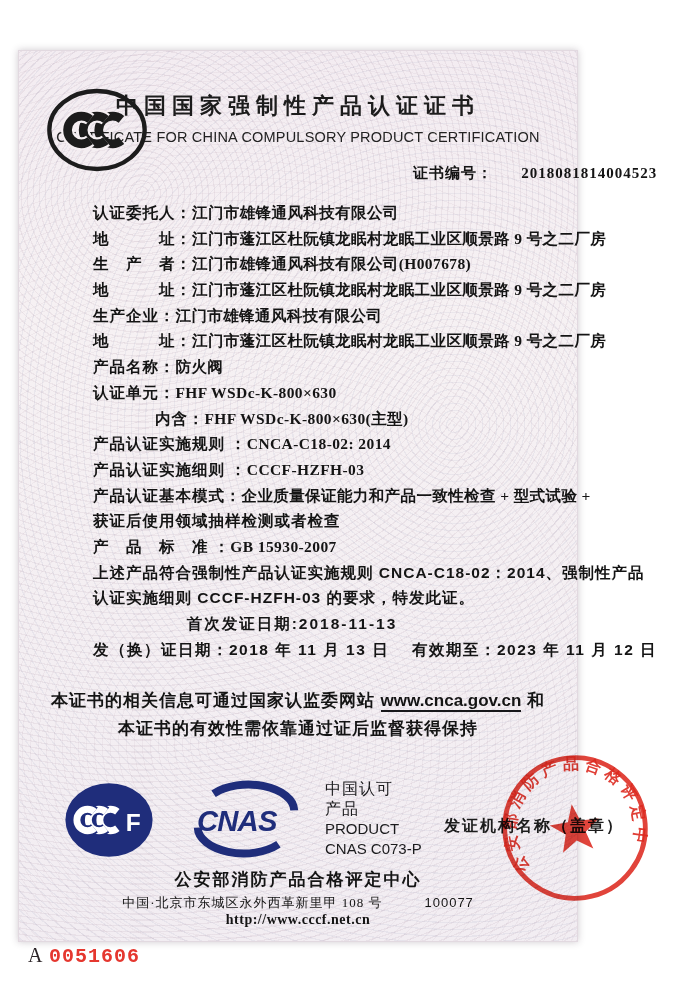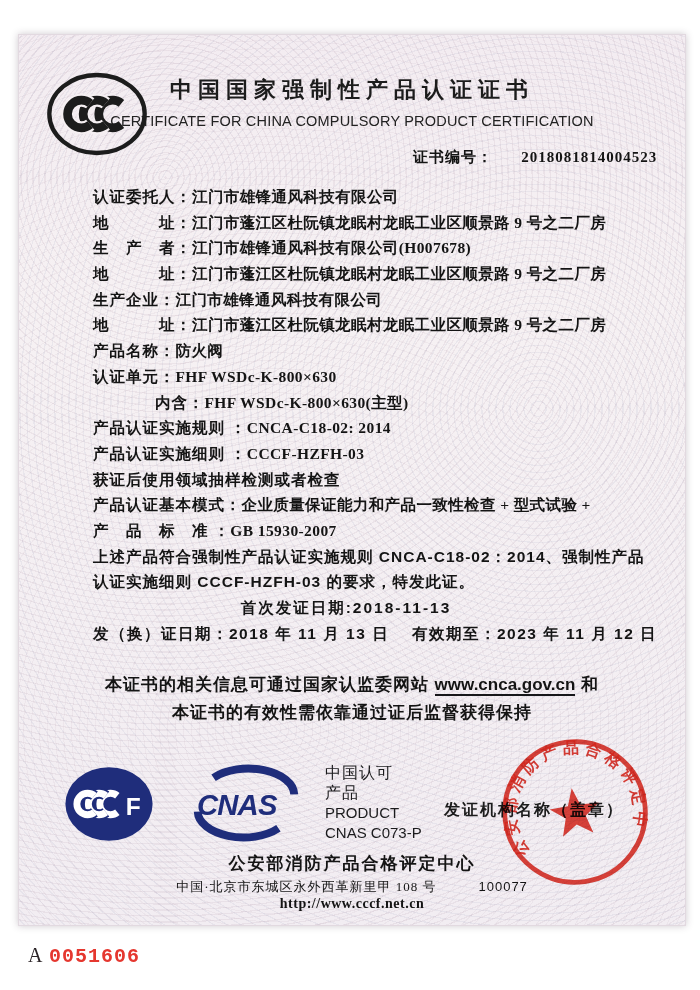--- a/index.html
+++ b/index.html
@@ -2,21 +2,21 @@
 <html><head>
 <meta charset="utf-8">
 <style>
   html,body{margin:0;padding:0;}
   body{
     width:700px;height:990px;position:relative;background:#ffffff;overflow:hidden;
     font-family:"Liberation Sans","DejaVu Sans",sans-serif;color:#141414;
   }
   
   .paper{
-    position:absolute;left:18px;top:34px;width:668px;height:892px;
+    position:absolute;left:18px;top:50px;width:560px;height:892px;
     background-color:#f5eff2;
     background-image:
       repeating-radial-gradient(circle at 22% 16%, rgba(168,140,160,.13) 0 1.2px, transparent 1.2px 6px),
       repeating-radial-gradient(circle at 78% 42%, rgba(138,146,178,.11) 0 1.2px, transparent 1.2px 7px),
       repeating-radial-gradient(circle at 38% 78%, rgba(168,140,160,.09) 0 1px, transparent 1px 8px),
       linear-gradient(180deg, #f3ecf1 0%, #f6f1f3 30%, #f2edf2 100%);
     box-shadow:0 0 7px rgba(60,40,60,.25);
     border:1px solid #e2d9e0;
     box-sizing:border-box;
   }
@@ -102,22 +102,22 @@
       <div class="frow"><span class="lbl">地　　　址：</span><span class="val">江门市蓬江区杜阮镇龙眠村龙眠工业区顺景路 9 号之二厂房</span></div>
       <div class="frow"><span class="lbl">生　产　者：</span><span class="val">江门市雄锋通风科技有限公司(H007678)</span></div>
       <div class="frow"><span class="lbl">地　　　址：</span><span class="val">江门市蓬江区杜阮镇龙眠村龙眠工业区顺景路 9 号之二厂房</span></div>
       <div class="frow"><span class="lbl">生产企业：</span><span class="val">江门市雄锋通风科技有限公司</span></div>
       <div class="frow"><span class="lbl">地　　　址：</span><span class="val">江门市蓬江区杜阮镇龙眠村龙眠工业区顺景路 9 号之二厂房</span></div>
       <div class="frow"><span class="lbl">产品名称：</span><span class="val">防火阀</span></div>
       <div class="frow"><span class="lbl">认证单元：</span><span class="val">FHF WSDc-K-800×630</span></div>
       <div class="frow indent"><span class="lbl">内含：</span><span class="val">FHF WSDc-K-800×630(主型)</span></div>
       <div class="frow"><span class="lbl">产品认证实施规则 ：</span><span class="val">CNCA-C18-02: 2014</span></div>
       <div class="frow"><span class="lbl">产品认证实施细则 ：</span><span class="val">CCCF-HZFH-03</span></div>
+      <div class="frow"><span class="lbl">产品认证基本模式：</span><span class="val">企业质量保证能力和产品一致性检查 + 型式试验 +</span></div>
       <div class="frow para"><span class="lbl">获证后使用领域抽样检测或者检查</span></div>
-      <div class="frow"><span class="lbl">产品认证基本模式：</span><span class="val">企业质量保证能力和产品一致性检查 + 型式试验 +</span></div>
       <div class="frow"><span class="lbl">产　品　标　准 ：</span><span class="val">GB 15930-2007</span></div>
       <div class="frow para"><span class="lbl">上述产品符合强制性产品认证实施规则 CNCA-C18-02：2014、强制性产品</span></div>
       <div class="frow para"><span class="lbl">认证实施细则 CCCF-HZFH-03 的要求，特发此证。</span></div>
       <div class="frow center"><span class="lbl">首次发证日期:2018-11-13</span></div>
       <div class="frow dates"><span class="lbl">发（换）证日期：2018 年 11 月 13 日　 有效期至：2023 年 11 月 12 日</span></div>
     </div>
 
   <div class="notices" id="notices">
       <div class="nline"><span>本证书的相关信息可通过国家认监委网站 </span><span class="url">www.cnca.gov.cn</span><span> 和</span></div>
       <div class="nline"><span>本证书的有效性需依靠通过证后监督获得保持</span></div>

